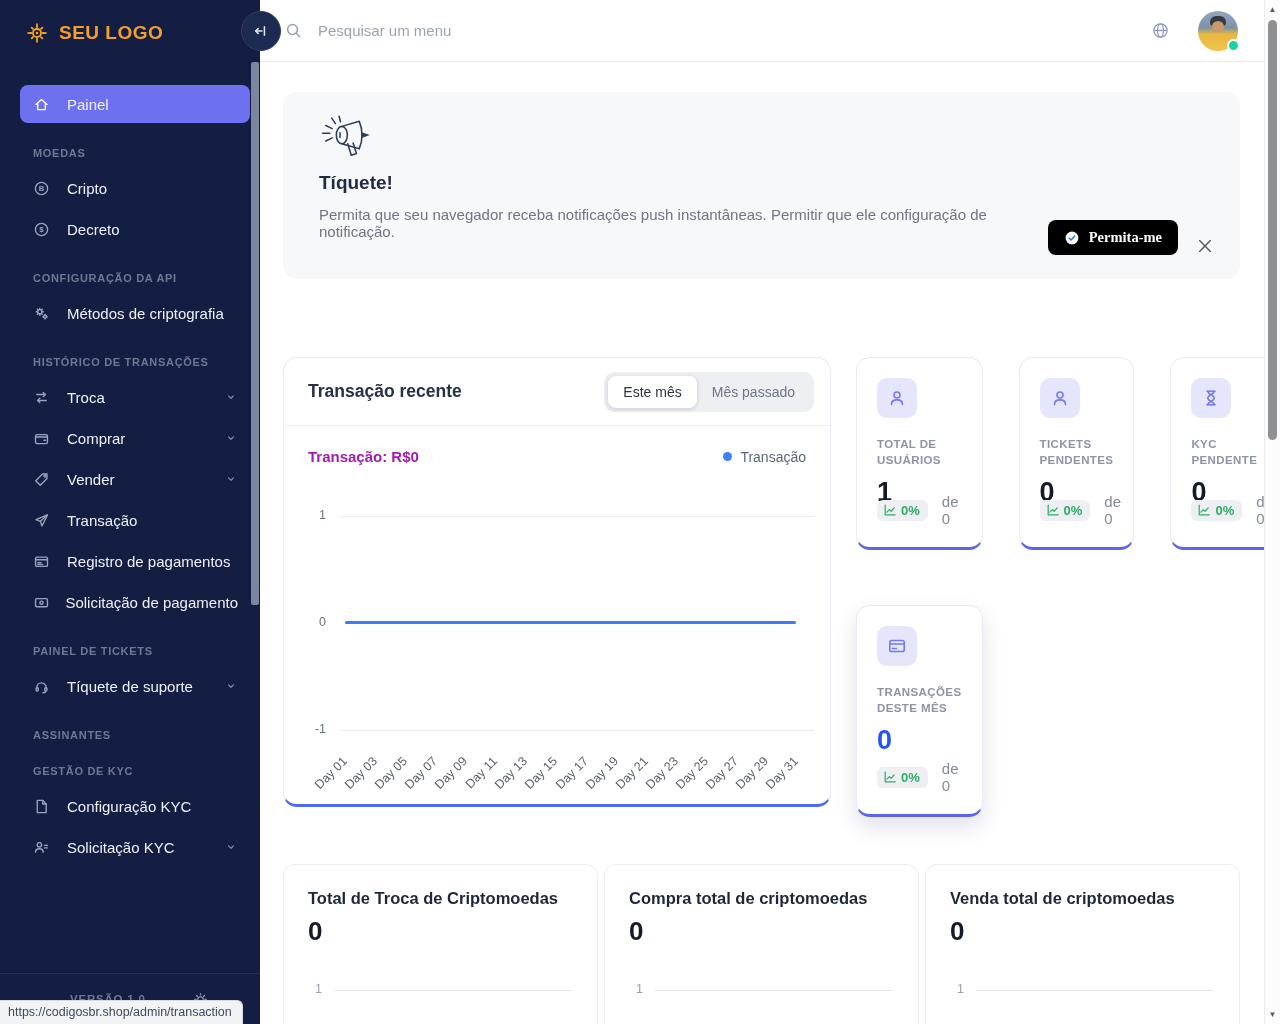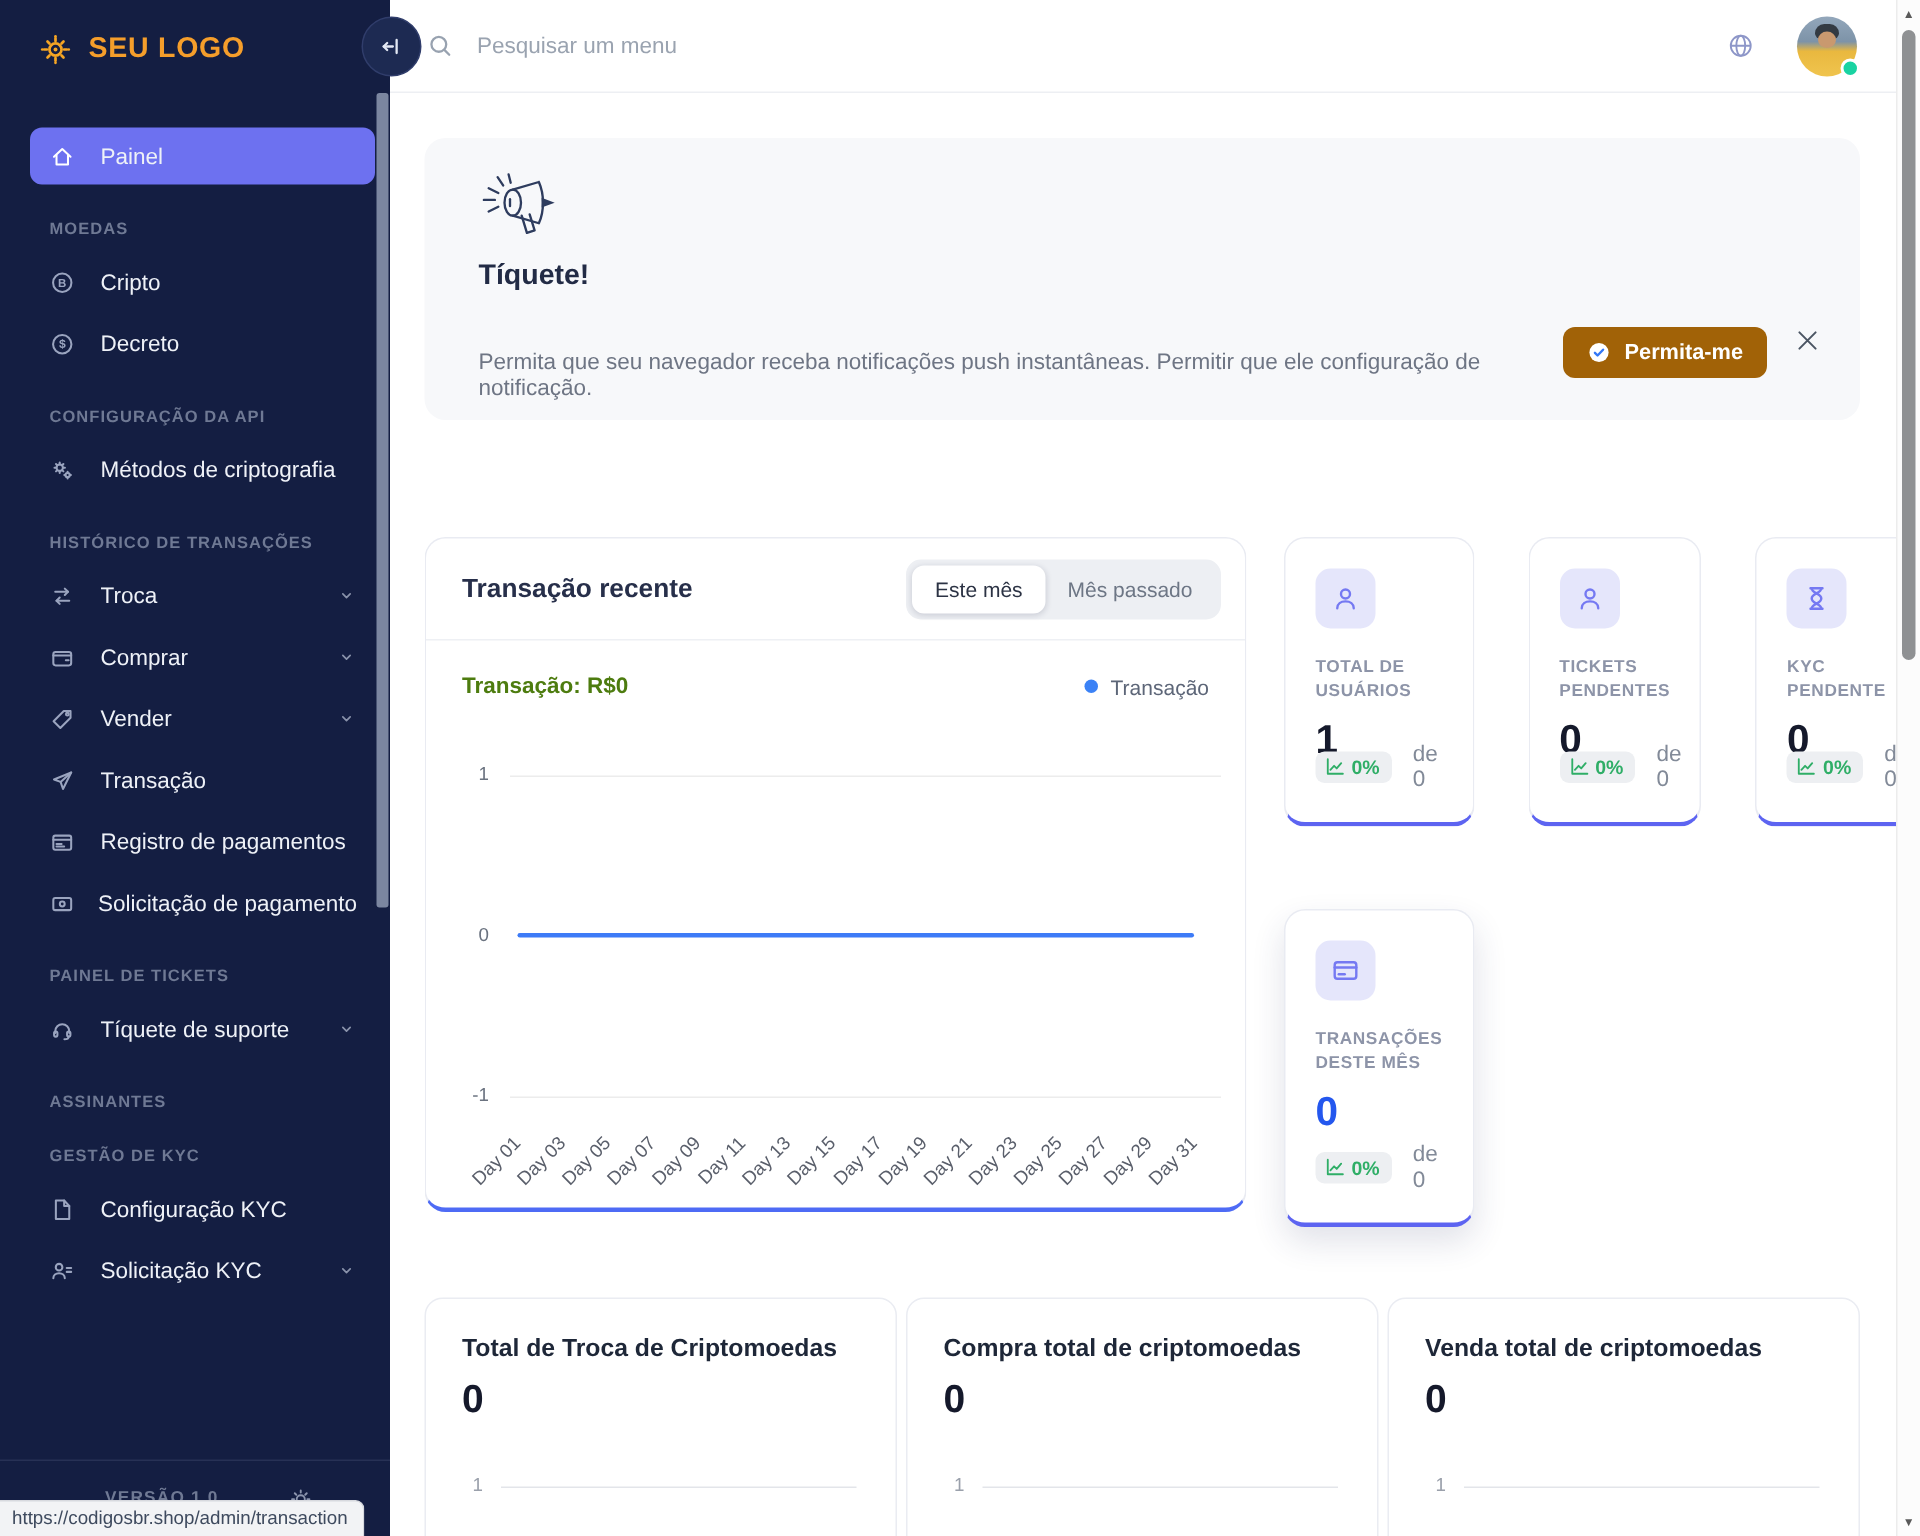--- a/index.html
+++ b/index.html
@@ -51,38 +51,38 @@
     background:linear-gradient(180deg,#93a7bb 0%,#7d93a8 42%,#e9b83f 58%,#f0c44e 100%); }
   .avatar .hair { position:absolute; top:5px; left:12px; width:16px; height:10px; border-radius:8px 8px 5px 5px; background:#333a42; }
   .avatar .face { position:absolute; top:10px; left:14px; width:12px; height:11px; border-radius:50%; background:#c9996f; }
   .status-dot { position:absolute; right:-2px; bottom:-1px; width:13px; height:13px; border-radius:50%; background:#19d3a2; border:2px solid #fff; }
   .content { padding:30px 24px 0 23px; }
   
   .banner { background:#f7f8fa; border-radius:14px; padding:22px 26px 24px 36px; }
   .mega { color:#2e3c5e; }
   .mega svg { width:64px; height:44px; }
   .banner-title { margin-top:10px; font-size:19px; line-height:22px; font-weight:bold; color:#222b45; }
-  .banner-row { display:flex; align-items:flex-start; margin-top:23px; height:38px; }
+  .banner-row { display:flex; align-items:flex-end; margin-top:23px; height:38px; }
   .banner-msg { flex:1; font-size:15px; color:#6e7584; }
-  .allow-btn { background:#a16207; color:#fff; border:none; border-radius:8px; padding:9px 16px;
-    font-size:14.5px; font-weight:bold; display:flex; align-items:center; gap:9px; cursor:pointer; font-family:Liberation Sans, sans-serif; }
+  .allow-btn { background:#000000; color:#fff; border:none; border-radius:8px; padding:9px 16px;
+    font-size:14.5px; font-weight:bold; display:flex; align-items:center; gap:9px; cursor:pointer; font-family:Liberation Serif, serif; }
   .allow-btn svg { width:16px; height:16px; }
   .close-x { margin-left:18px; color:#4b5563; display:flex; cursor:pointer; }
   .close-x svg { width:18px; height:18px; }
   
   .dash-row { display:flex; gap:25px; margin-top:78px; }
   .chart-card { width:548px; height:450px; background:#fff; border:1px solid #e9ebf2; border-bottom:3px solid #4e6bf5;
     border-radius:14px; position:relative; }
   .chart-header { height:68px; display:flex; align-items:center; padding:0 16px 0 24px; border-bottom:1px solid #eef0f4; }
   .chart-title { flex:1; font-size:17.5px; font-weight:bold; color:#272f4a; }
   .tabs { background:#edeff3; border-radius:10px; padding:4px; display:flex; }
   .tab { padding:8px 15px; font-size:14px; color:#6d7685; border-radius:8px; cursor:pointer; white-space:nowrap; }
   .tab.active { background:#fff; color:#2c3344; box-shadow:0 1px 4px rgba(20,30,60,.18); }
   .chart-sub { display:flex; align-items:center; padding:22px 24px 0; }
-  .chart-total { flex:1; font-size:15px; font-weight:bold; color:#4d7c0f; }
+  .chart-total { flex:1; font-size:15px; font-weight:bold; color:#a21caf; }
   .legend { display:flex; align-items:center; gap:8px; font-size:14px; color:#5d6678; cursor:pointer; }
   .legend-dot { width:9px; height:9px; border-radius:50%; background:#3b82f6; }
   .plot { position:absolute; left:0; top:0; width:100%; height:100%; }
   .ytick { position:absolute; left:2px; width:40px; text-align:right; font-size:12.5px; color:#6b7380; }
   .gridline { position:absolute; left:56px; right:16px; height:1px; background:#ececec; }
   .series-line { position:absolute; left:61px; width:451px; top:263px; height:3px; border-radius:2px; background:#3d7bf7; }
   .xlab { position:absolute; width:52px; text-align:right; font-size:12.5px; color:#5a5f6b; white-space:nowrap;
     transform:rotate(-45deg); transform-origin:100% 50%; top:394px; }
   
   .stats-col { width:384px; display:grid; grid-template-columns:1fr 1fr 1fr; column-gap:36px; row-gap:64px; }

